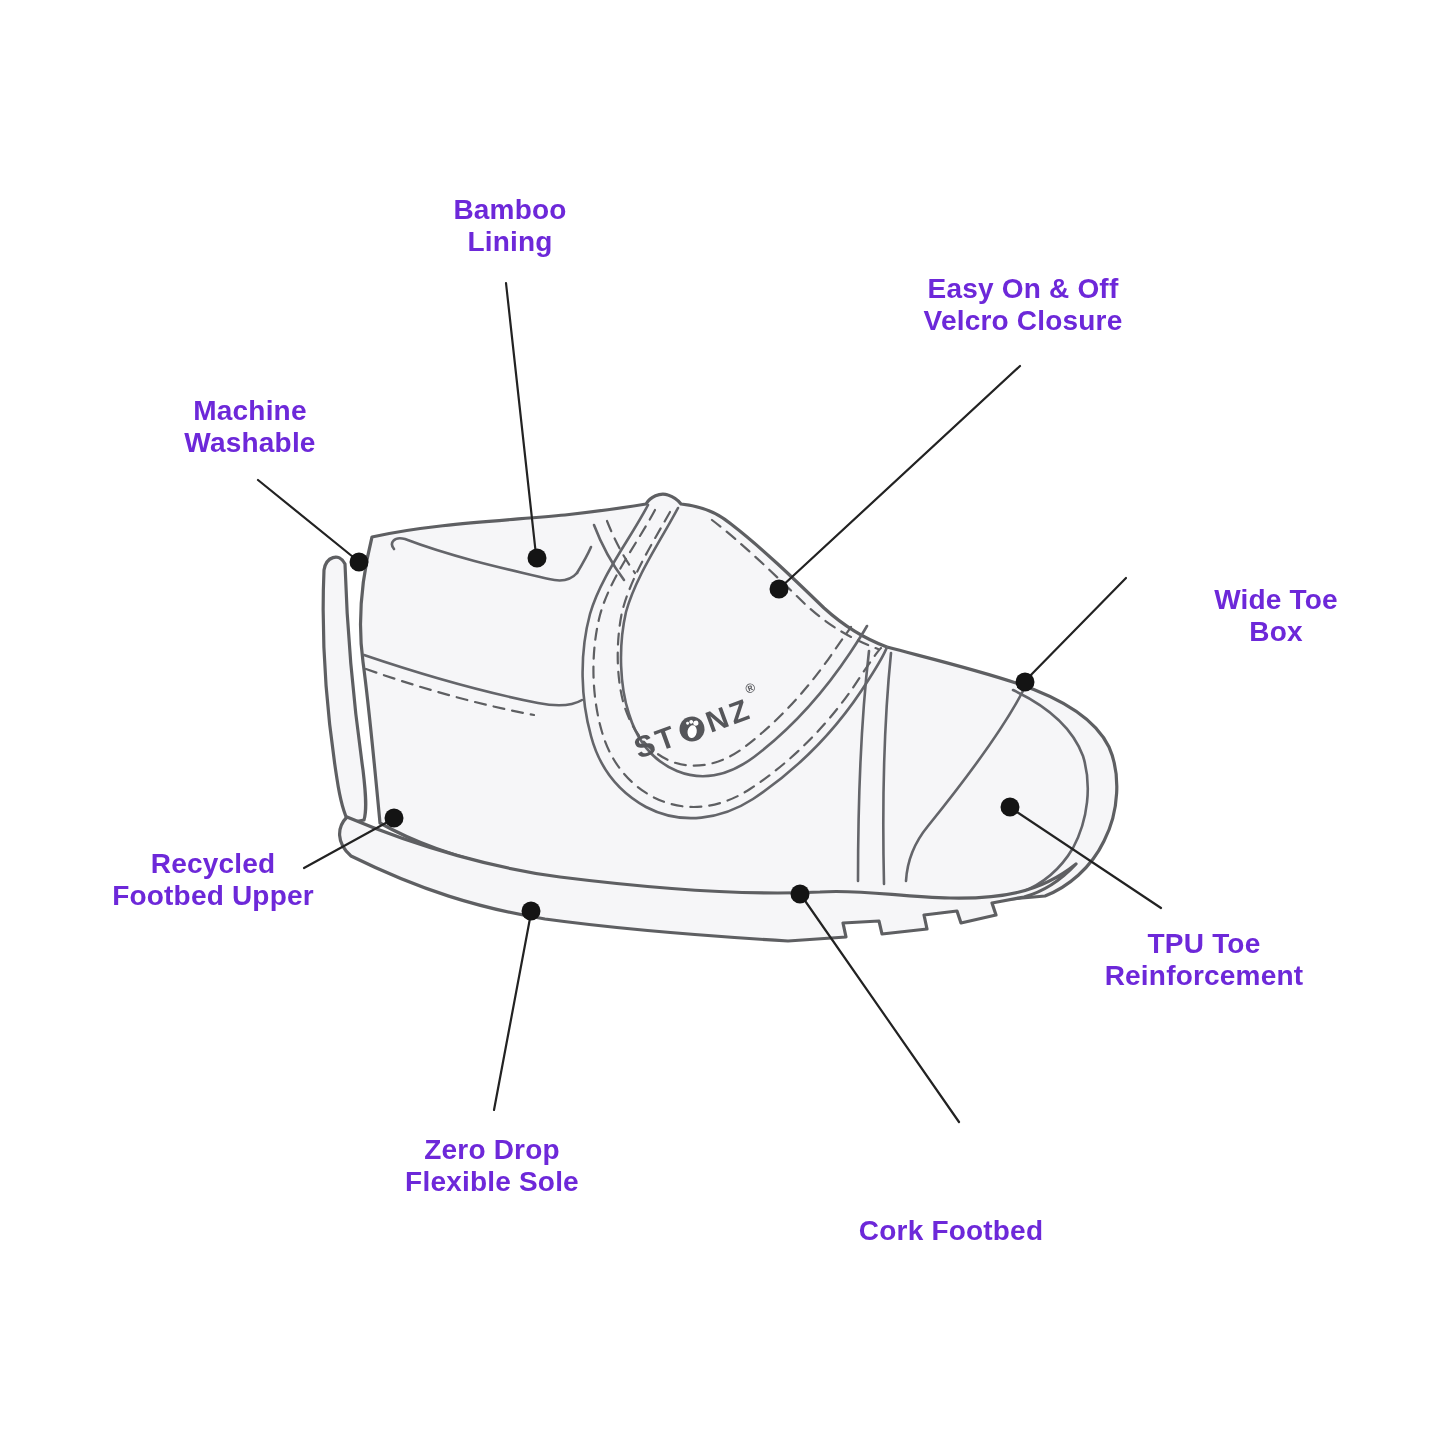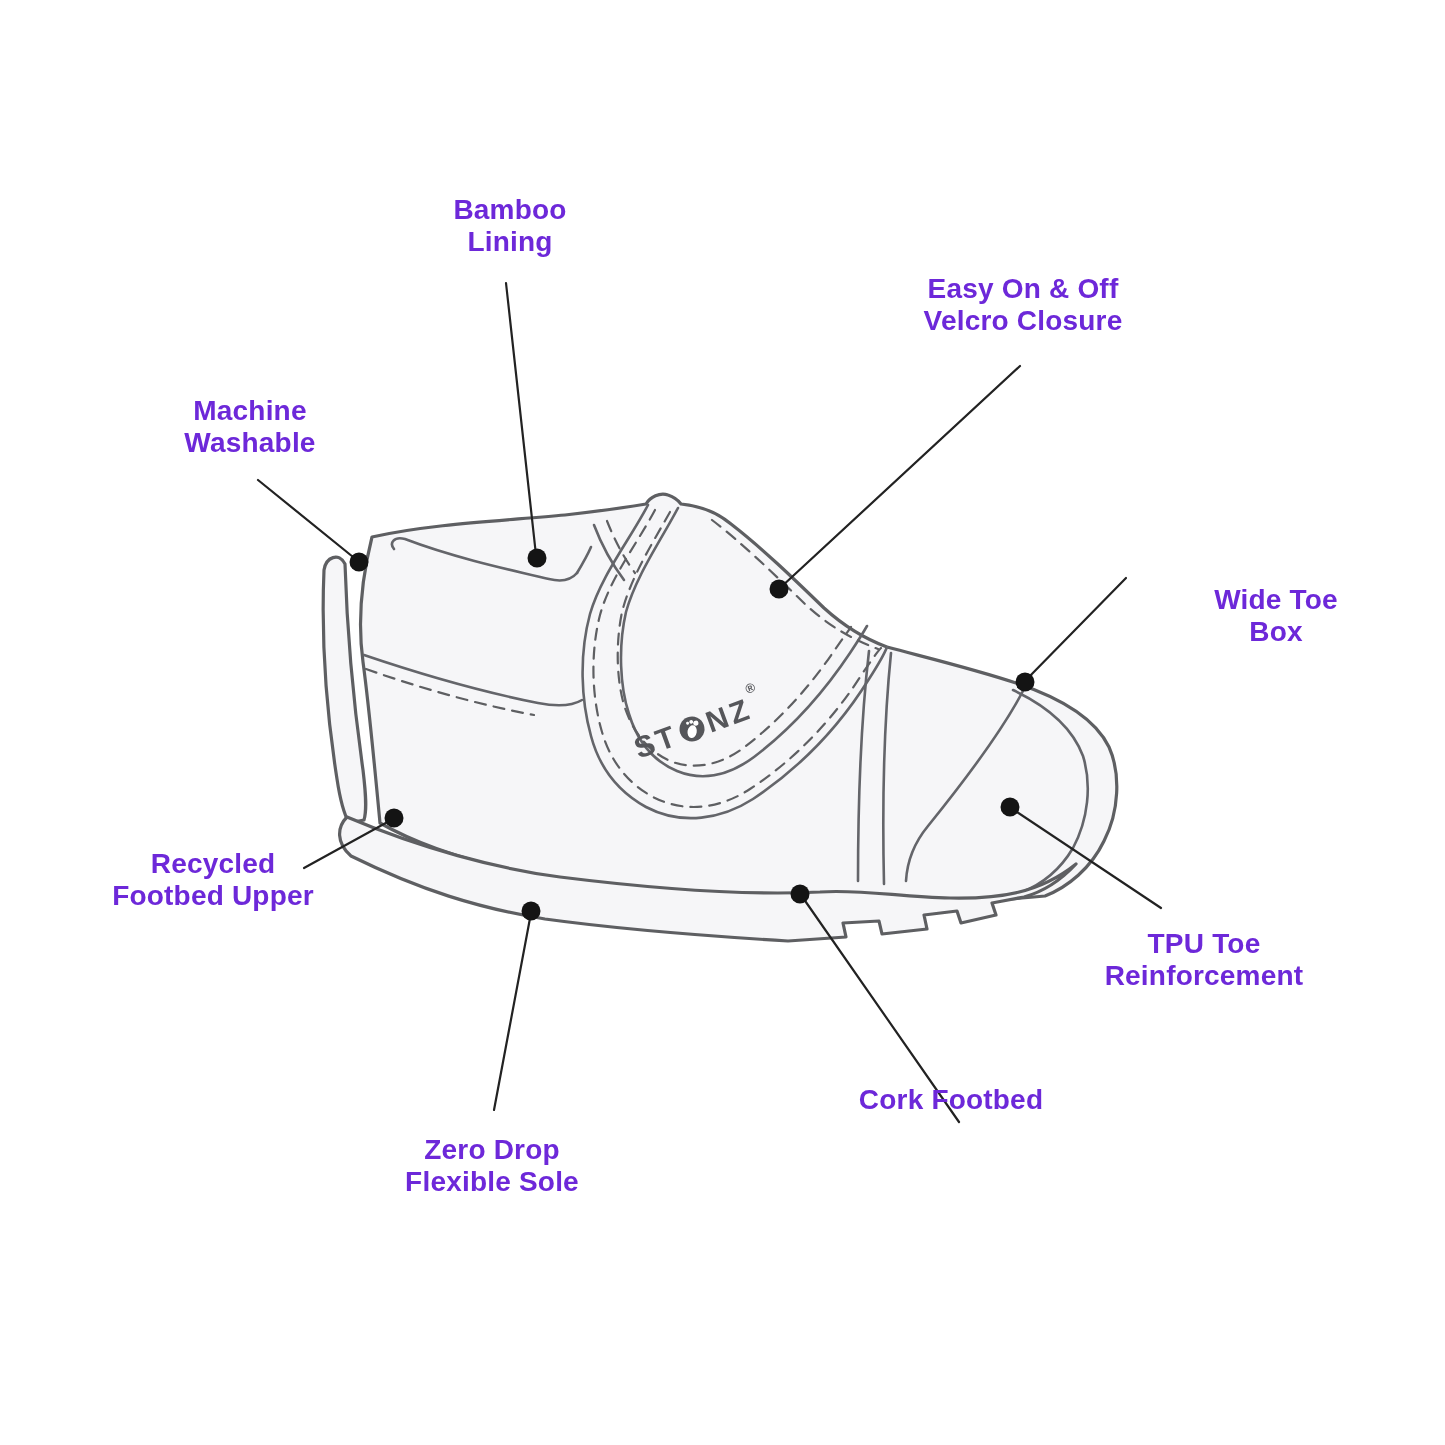--- a/index.html
+++ b/index.html
@@ -188,14 +188,14 @@
 Washable</div>
   <div class="callout-label" style="left:1023px; top:305px;">Easy On &amp; Off
 Velcro Closure</div>
   <div class="callout-label" style="left:1276px; top:580px;margin-top:36px;">Wide Toe Box</div>
   <div class="callout-label" style="left:213px;  top:880px;">Recycled
 Footbed Upper</div>
   <div class="callout-label" style="left:1204px; top:960px;">TPU Toe
 Reinforcement</div>
   <div class="callout-label" style="left:492px;  top:1166px;">Zero Drop
 Flexible Sole</div>
-  <div class="callout-label" style="left:951px;  top:1100px;">Cork Footbed</div>
+  <div class="callout-label" style="left:951px;  top:1231px;">Cork Footbed</div>
 </div>
 
 </body></html>

